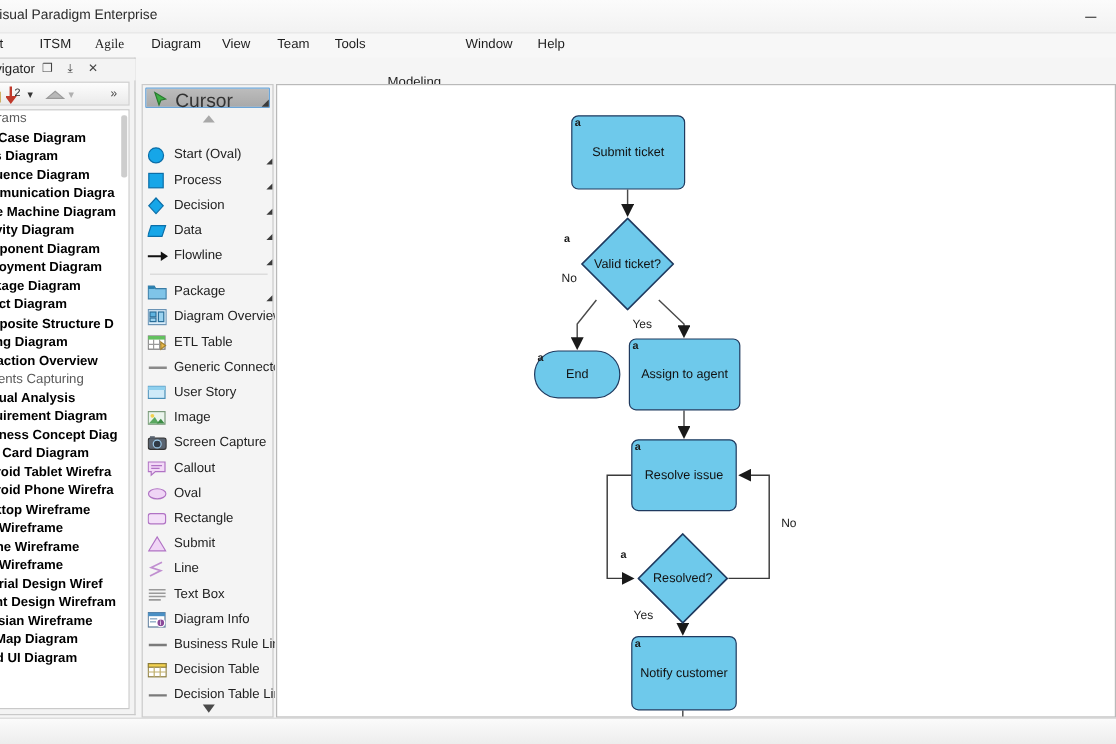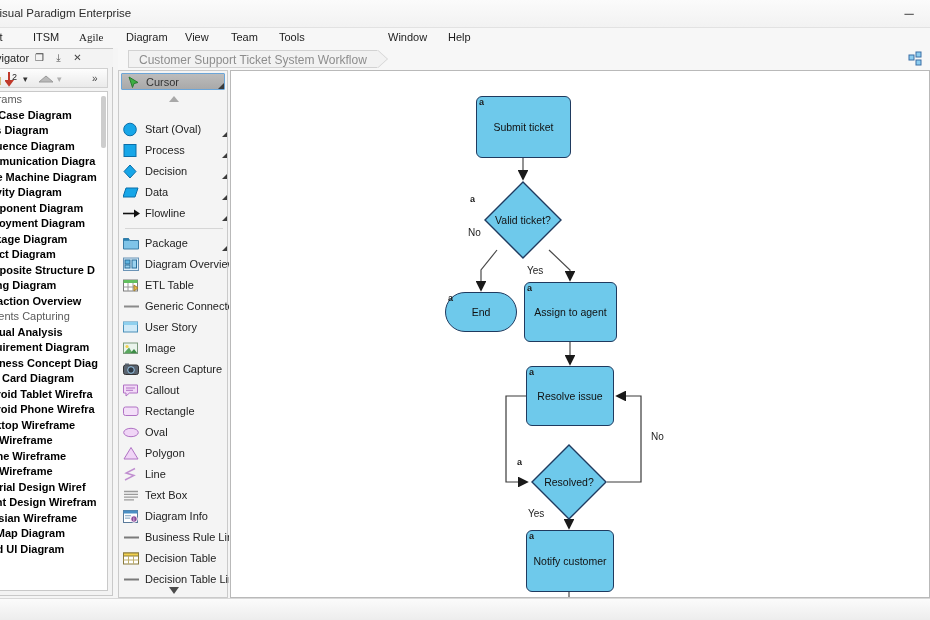--- a/index.html
+++ b/index.html
@@ -83,21 +83,21 @@
   
   .palette {
     position: absolute; left: 118px; top: 70px; width: 110px; height: 528px;
     background: #f4f4f4; border: 1px solid #cacaca;
   }
   .pal-cursor {
     position: absolute; left: 2px; top: 2px; width: 104px; height: 17px;
     background: linear-gradient(#bcbcbc, #a9a9a9);
     border: 1px solid #6ba5d8; border-radius: 1px;
   }
-  .pal-cursor .lbl { position: absolute; left: 24px; top: 2px; font-size: 11px; color: #333; }
+  .pal-cursor .lbl { position: absolute; left: 24px; top: 2px; font-size: 16px; color: #333; }
   .pal-cursor .corner {
     position: absolute; right: 0px; bottom: 0px;
     width: 0; height: 0; border-left: 6px solid transparent; border-bottom: 6px solid #3b3b3b;
   }
   .pal-scroll-up, .pal-scroll-dn {
     position: absolute; left: 0; width: 110px; height: 13px;
   }
   .pal-scroll-up { top: 21px; }
   .pal-scroll-dn { bottom: 0px; }
   .tri-up {
@@ -280,32 +280,20 @@
           <div class="nav-item bold">lassian Wireframe</div>
           <div class="nav-item bold">te Map Diagram</div>
           <div class="nav-item bold">ired UI Diagram</div>
         </div>
       <div class="nav-scroll">
         <div class="thumb"></div>
       </div>
     </div>
   </div>
 
-  <div class="editor-tabbar">
-    <div class="crumb">Customer Support Ticket System Workflow</div>
-    <div class="crumb-tip-b" id="ctipb" style="left: 260px;"></div>
-    <div class="crumb-tip" id="ctip" style="left: 259px;"></div>
-    <span class="tab-icon">
-      <svg width="16" height="16" viewBox="0 0 16 16">
-        <rect x="1" y="4" width="5" height="5" fill="#8dcdf0" stroke="#3a6ea5"></rect>
-        <rect x="8" y="1" width="5" height="5" fill="#8dcdf0" stroke="#3a6ea5"></rect>
-        <rect x="8" y="9" width="5" height="5" fill="#8dcdf0" stroke="#3a6ea5"></rect>
-      </svg>
-    </span>
-  </div>
 
   <div class="palette">
     <div class="pal-cursor">
       <span style="position:absolute;left:5px;top:2px;">
         <svg width="14" height="13" viewBox="0 0 14 13">
             <path d="M2 1l9 5.5-4 1-1.5 4z" fill="#3cb043" stroke="#2a7a2f"></path>
           </svg>
       </span>
       <span class="lbl">Cursor</span>
       <span class="corner"></span>
@@ -363,28 +351,28 @@
         <div class="pal-item"><span class="ico"><svg width="16" height="15" viewBox="0 0 16 15">
               <rect x="0.5" y="3" width="15" height="9.5" rx="2" fill="#5a6470" stroke="#333"></rect>
               <circle cx="8" cy="8" r="3.3" fill="#2f3a46" stroke="#9ac8e8" stroke-width="1"></circle>
               <rect x="2" y="1.5" width="4" height="2" fill="#5a6470"></rect>
             </svg></span><span>Screen Capture</span></div>
         <div class="pal-item"><span class="ico"><svg width="16" height="15" viewBox="0 0 16 15">
               <path d="M0.5,2h14v8h-8l-3.5,3v-3h-2.5z" fill="#f2d9f7" stroke="#b072c4"></path>
               <path d="M3,5h9M3,7.3h7" stroke="#b072c4"></path>
             </svg></span><span>Callout</span></div>
         <div class="pal-item"><span class="ico"><svg width="16" height="15" viewBox="0 0 16 15">
+              <ellipse cx="8" cy="7.5" rx="7.3" ry="4.2" fill="#f0d5f6" stroke="#b072c4"></ellipse>
+            </svg></span><span>Oval</span></div>
+        <div class="pal-item"><span class="ico"><svg width="16" height="15" viewBox="0 0 16 15">
               <rect x="0.5" y="3" width="14.5" height="8.5" rx="2" fill="#f3dff8" stroke="#b072c4"></rect>
             </svg></span><span>Rectangle</span></div>
         <div class="pal-item"><span class="ico"><svg width="16" height="15" viewBox="0 0 16 15">
-              <ellipse cx="8" cy="7.5" rx="7.3" ry="4.2" fill="#f0d5f6" stroke="#b072c4"></ellipse>
-            </svg></span><span>Oval</span></div>
-        <div class="pal-item"><span class="ico"><svg width="16" height="15" viewBox="0 0 16 15">
               <path d="M8,1.5 L15,13 L1,13 z" fill="#f0d5f6" stroke="#b072c4"></path>
-            </svg></span><span>Polygon</span></div>
+            </svg></span><span>Submit</span></div>
         <div class="pal-item"><span class="ico"><svg width="16" height="15" viewBox="0 0 16 15">
               <path d="M12,1.5 L3,6 L11,8.5 L2,13" stroke="#c08fd0" stroke-width="1.4" fill="none"></path>
             </svg></span><span>Line</span></div>
         <div class="pal-item"><span class="ico"><svg width="16" height="15" viewBox="0 0 16 15">
               <path d="M1,3.5h14M1,6.3h14M1,9.1h14M1,11.9h10" stroke="#9a9a9a" stroke-width="1.3"></path>
             </svg></span><span>Text Box</span></div>
         <div class="pal-item"><span class="ico"><svg width="16" height="15" viewBox="0 0 16 15">
               <rect x="0.5" y="1.5" width="14" height="12" fill="#ffffff" stroke="#5a7a9a"></rect>
               <rect x="0.5" y="1.5" width="14" height="3" fill="#4a8fc4"></rect>
               <rect x="2" y="6" width="6" height="1.3" fill="#9ab5cc"></rect>

